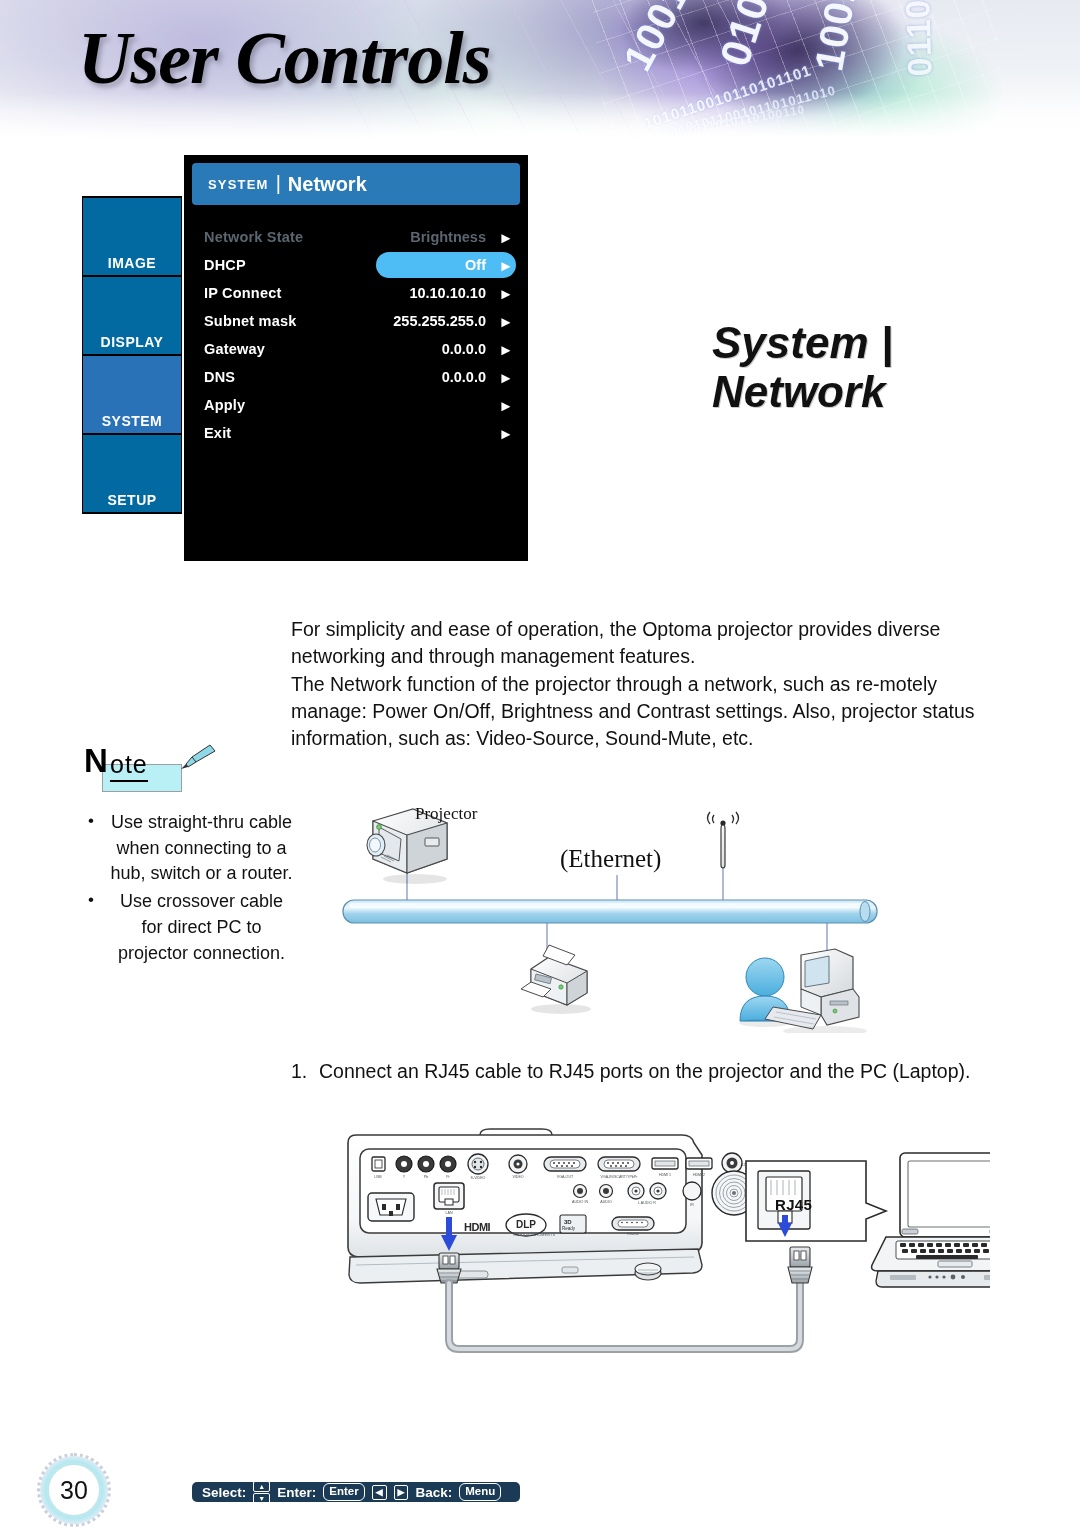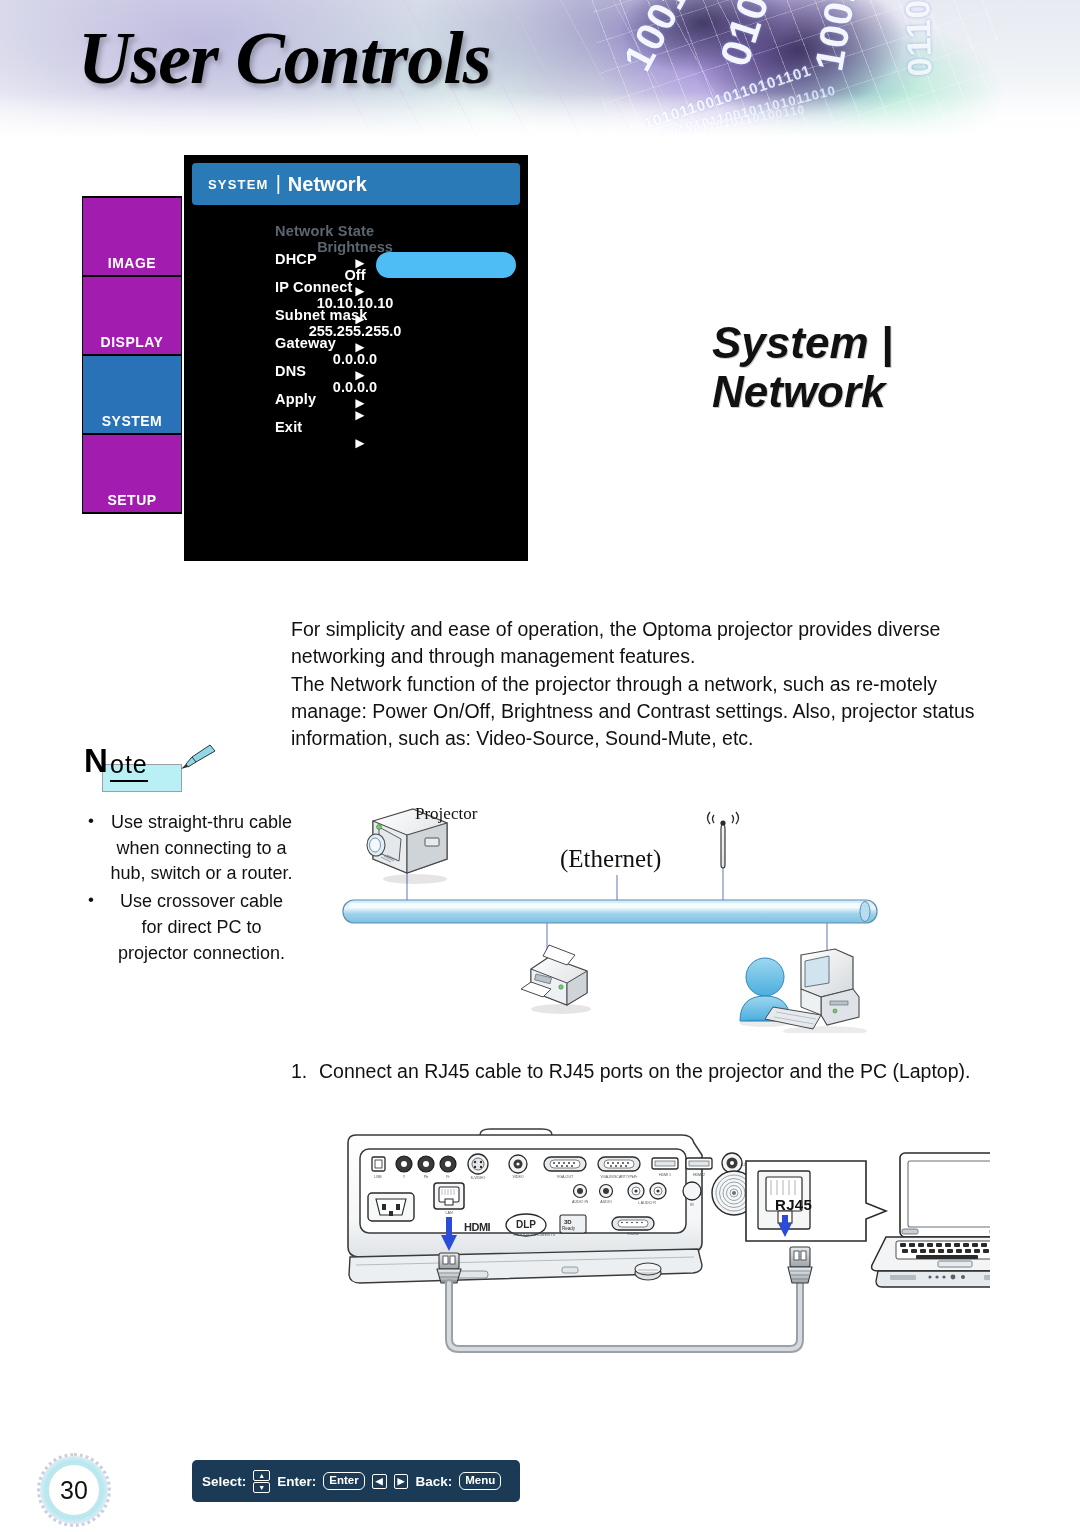--- a/index.html
+++ b/index.html
@@ -73,21 +73,21 @@
   }
 
   
   #osd-tabs {
     position:absolute; left:82px; top:196px; width:100px; height:318px;
     background:#000; padding:2px 0;
     display:flex; flex-direction:column;
   }
   .osd-tab {
     flex:1; margin:0 1px 2px 1px;
-    background:#a21caf;
+    background:#0369a1;
     color:#ffffff; font-size:14px; font-weight:bold;
     letter-spacing:.5px;
     display:flex; align-items:flex-end; justify-content:center;
     padding-bottom:4px;
   }
   .osd-tab:last-child { margin-bottom:0; }
   .osd-tab.active { background:#2a72b8; }
 
   #osd-panel {
     position:absolute; left:184px; top:155px; width:344px; height:406px;
@@ -99,21 +99,20 @@
     display:flex; align-items:center; padding-left:16px; gap:5px;
   }
   #osd-head .sys { color:#fff; font-size:13px; font-weight:bold; letter-spacing:1.2px; }
   #osd-head .sep { color:#fff; font-size:20px; font-weight:normal; margin:0 2px 2px 2px; }
   #osd-head .sub { color:#fff; font-size:20px; font-weight:bold; }
 
   #osd-rows { margin-top:18px; padding:0 4px 0 12px; }
   .osd-row {
     height:28px; display:flex; align-items:center;
     position:relative;
-    flex-direction:column;
   }
   .osd-row .label {
     color:#ffffff; font-size:14.5px; font-weight:bold; letter-spacing:.2px;
     width:170px;
   }
   .osd-row .value {
     flex:1; text-align:right; color:#ffffff;
     font-size:14.5px; font-weight:bold; padding-right:10px;
   }
   .osd-row .arrow {
@@ -123,21 +122,21 @@
   .osd-row.disabled .value { color:#5a6670; }
   .osd-row.disabled .arrow { color:#ffffff; }
   .osd-row.hl { }
   .osd-row.hl .hlbar {
     position:absolute; left:172px; right:0; top:1px; bottom:1px;
     background:#4fbdf5; border-radius:13px;
   }
   .osd-row.hl .value, .osd-row.hl .arrow { position:relative; z-index:2; }
 
   #osd-foot {
-    position:absolute; left:192px; bottom:30px; width:328px; height:42px;
+    position:absolute; left:192px; bottom:30px; width:328px; height:20px;
     background:#1b3a55; border-radius:5px;
     display:flex; align-items:center; padding:0 10px; gap:7px;
     color:#fff; font-size:13.5px; font-weight:bold;
   }
   .key {
     border:1.5px solid #ffffff; color:#ffffff; background:transparent;
     font-size:11.5px; font-weight:bold; padding:1px 5px; line-height:1.15;
     border-radius:6px;
   }
   .keyarr {

